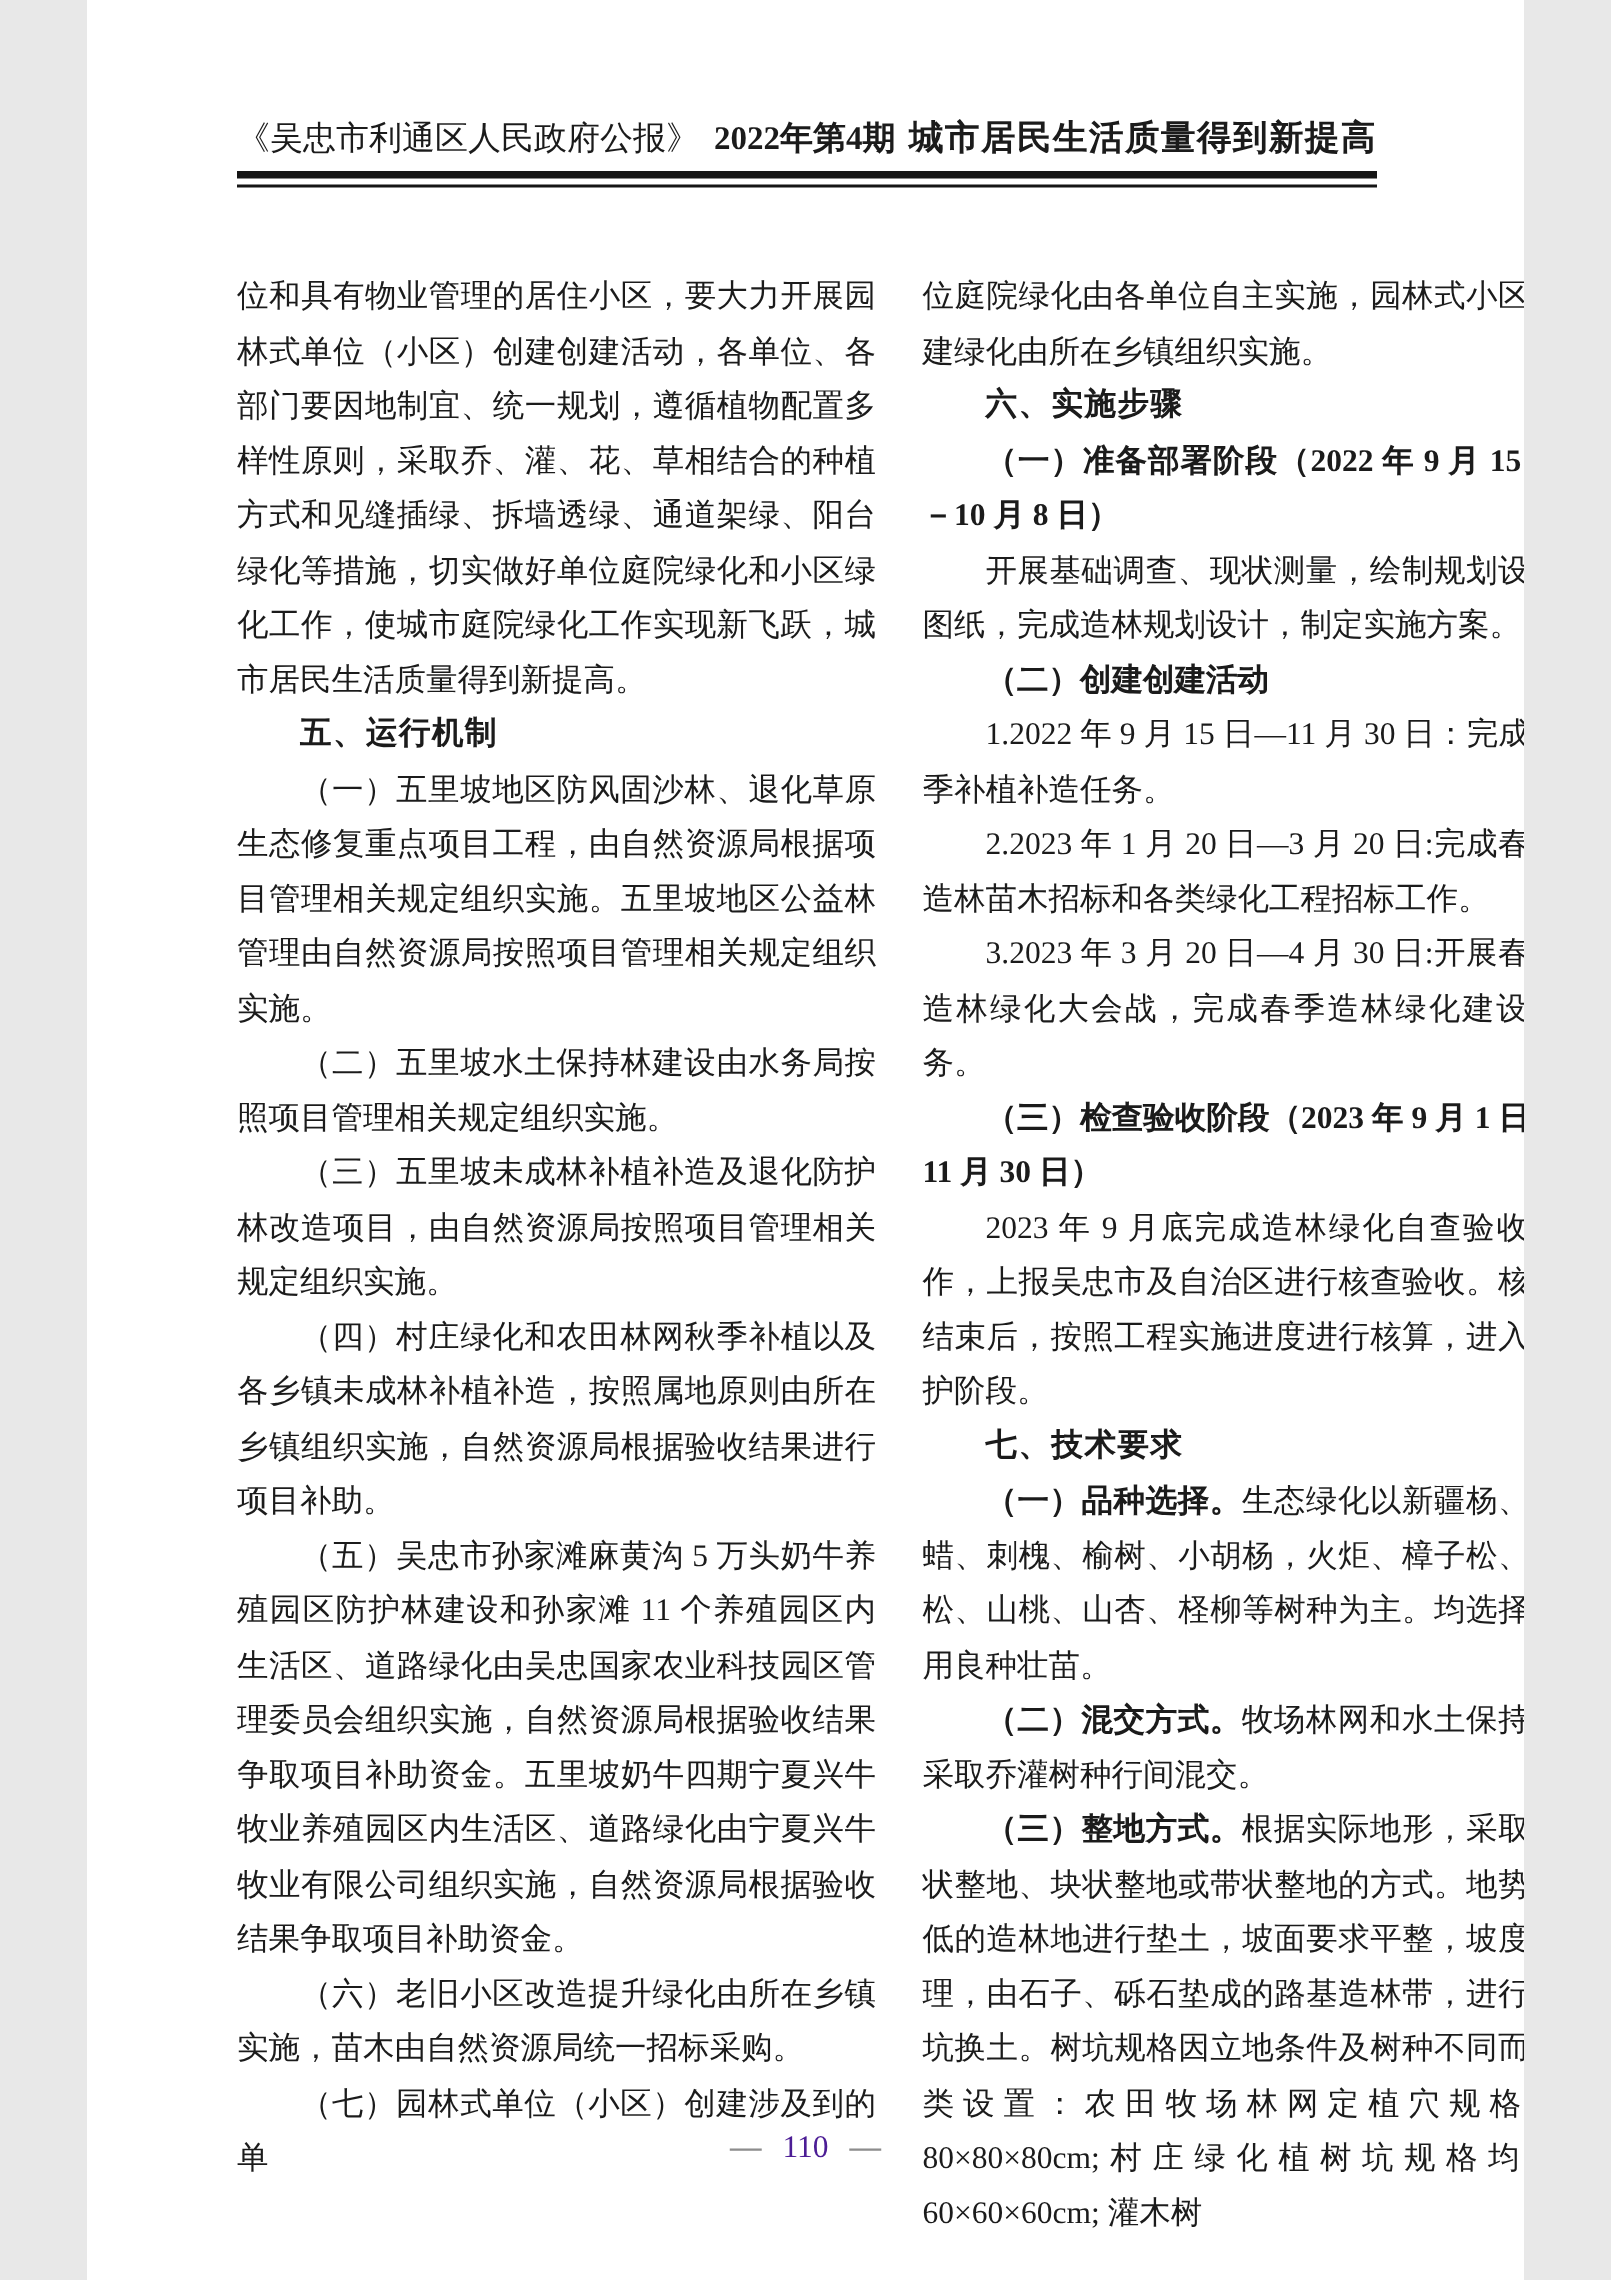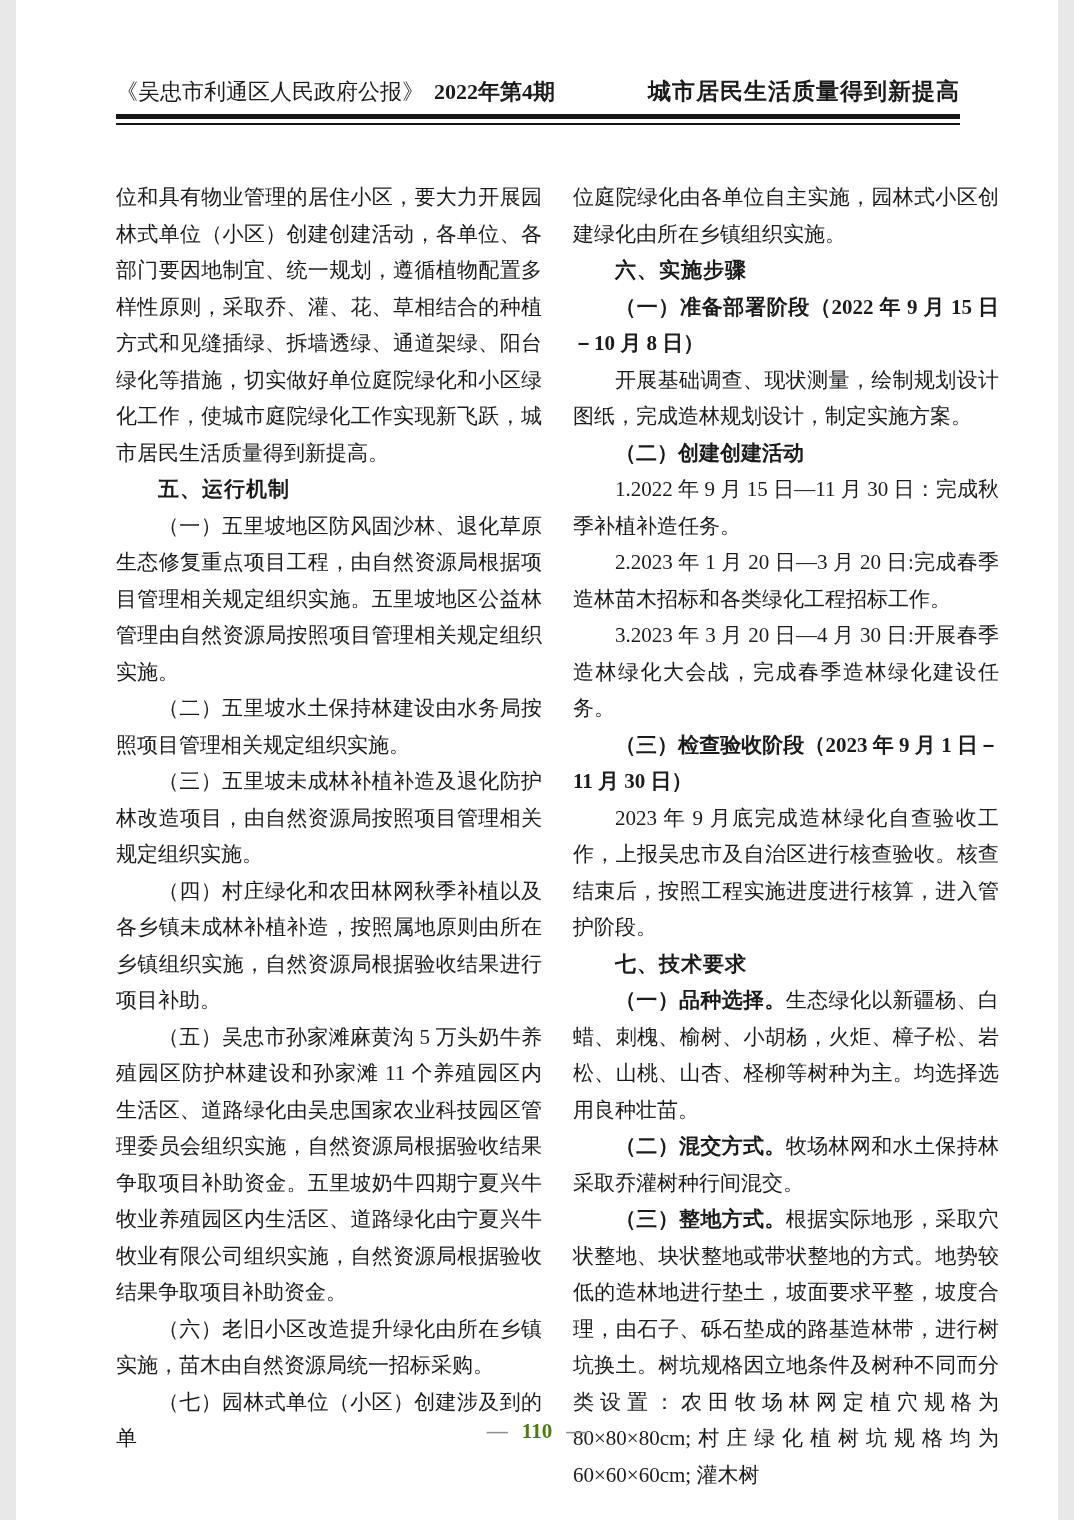--- a/index.html
+++ b/index.html
@@ -2,21 +2,21 @@
 <html><head>
 <meta charset="utf-8">
 <style>
   html, body {
     margin: 0;
     padding: 0;
     background: #e8e8e8;
   }
   .page {
     position: relative;
-    width: 1042px;
+    width: 958px;
     height: 1520px;
     margin: 0 auto;
     background: #ffffff;
     color: #1b1b1b;
     font-family: "Liberation Serif", "DejaVu Serif", serif;
     overflow: hidden;
   }
   
   .running-head {
     position: absolute;
@@ -76,21 +76,21 @@
   .footer {
     position: absolute;
     left: 0;
     right: 0;
     top: 1416px;
     text-align: center;
     font-size: 21px;
     line-height: 30px;
   }
   .footer .dash { color: #8d8d8d; font-weight: 700; }
-  .footer .num  { color: #4d7c0f; font-weight: 700; margin: 0 14px; }
+  .footer .num  { color: #4c1d95; font-weight: 400; margin: 0 14px; }
 </style>
 </head>
 <body>
 
 <div class="page">
 
   <div class="running-head">
     <div class="head-left">
       <span>《吴忠市利通区人民政府公报》</span><span class="issue">2022年第4期</span>
     </div>

